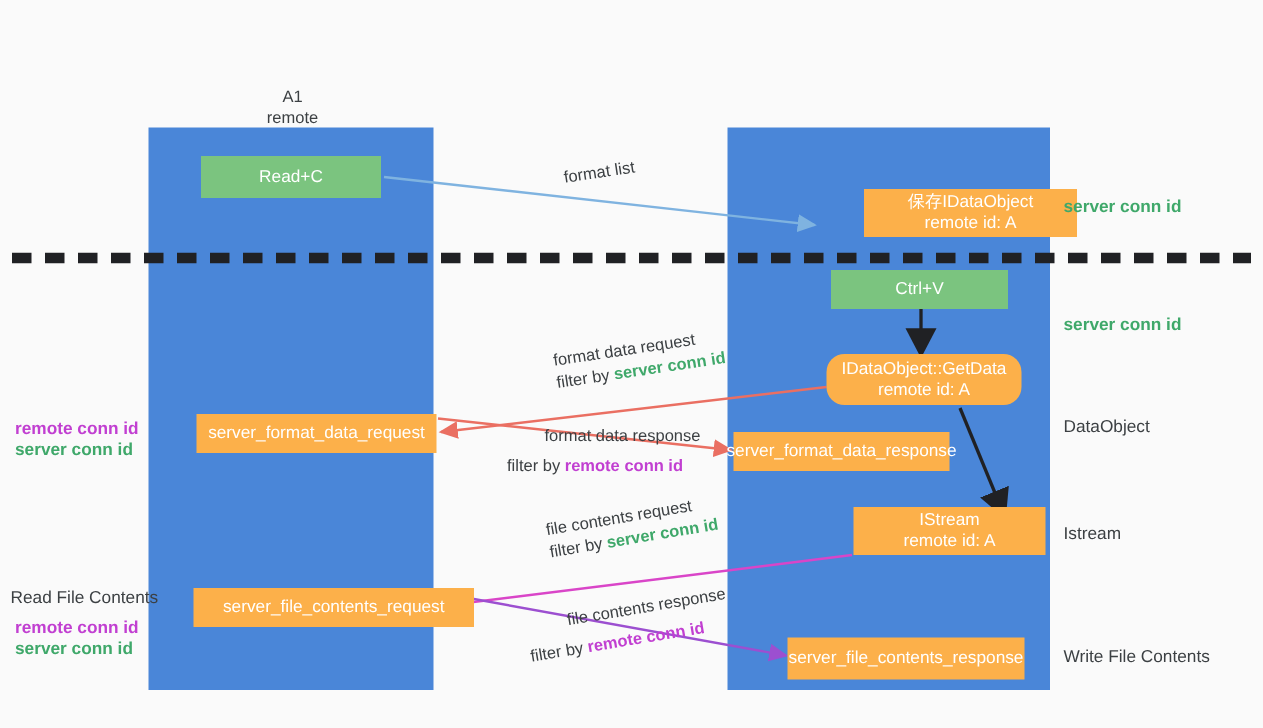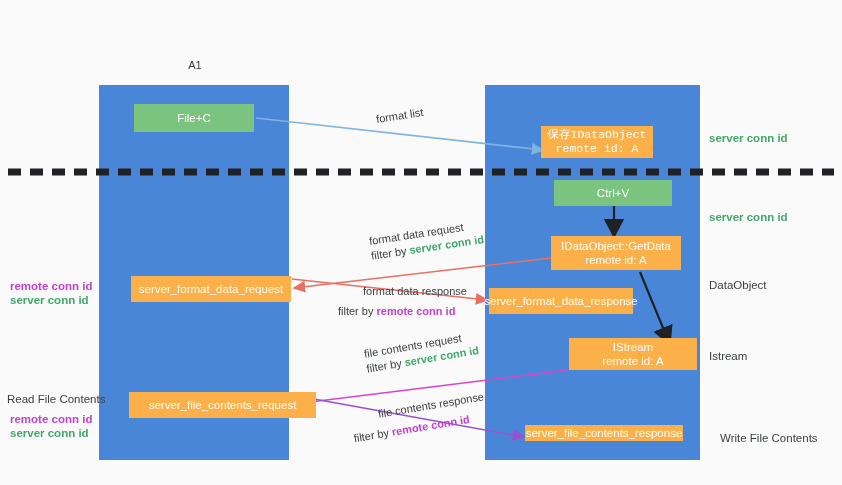--- a/index.html
+++ b/index.html
@@ -85,20 +85,21 @@
 </head>
 <body>
 
 <div id="canvas">
 
   <div class="abs title">
   </div>
 
   <div class="abs col-head" style="left:120px; top:58px; width:150px;">
     <div>A1</div>
+    <div>remote</div>
   </div>
   <div class="abs col-head" style="left:520px; top:58px; width:150px;margin-top:44px;">
     <div>B1</div>
     <div>connection</div>
   </div>
 
   <div class="abs lane" style="left:99px; top:85px; width:190px; height:375px;"></div>
   <div class="abs lane" style="left:485px; top:85px; width:215px; height:375px;"></div>
 
   <svg width="842" height="485">
@@ -131,33 +132,33 @@
     <line x1="292" y1="279" x2="487" y2="300" stroke="#ea6f62" stroke-width="1.6" marker-end="url(#ah-red)"></line>
 
     <line x1="640" y1="272" x2="668" y2="340" stroke="#202124" stroke-width="2.2" marker-end="url(#ah-black)"></line>
 
     <line x1="568" y1="370" x2="294" y2="404" stroke="#d945c8" stroke-width="1.6" marker-end="url(#ah-magenta)"></line>
 
     <line x1="292" y1="395" x2="524" y2="437" stroke="#9c4fd0" stroke-width="1.6" marker-end="url(#ah-purple)"></line>
   </svg>
 
   <div class="abs box box-green" style="left:134px; top:104px; width:120px; height:28px;">
-    <span>File+C</span>
-  </div>
-
-  <div class="abs box box-orange" style="left:541px; top:126px; width:112px; height:32px;font-family:Liberation Mono, monospace;">
+    <span>Read+C</span>
+  </div>
+
+  <div class="abs box box-orange" style="left:576px; top:126px; width:142px; height:32px;">
     <span>保存IDataObject</span>
     <span>remote id: A</span>
   </div>
 
   <div class="abs box box-green" style="left:554px; top:180px; width:118px; height:26px;">
     <span>Ctrl+V</span>
   </div>
 
-  <div class="abs box box-orange" style="left:551px; top:236px; width:130px; height:34px;">
+  <div class="abs box box-orange" style="left:551px; top:236px; width:130px; height:34px;border-radius:12px;">
     <span>IDataObject::GetData</span>
     <span>remote id: A</span>
   </div>
 
   <div class="abs box box-orange" style="left:131px; top:276px; width:160px; height:26px;">
     <span>server_format_data_request</span>
   </div>
 
   <div class="abs box box-orange" style="left:489px; top:288px; width:144px; height:26px;">
     <span>server_format_data_response</span>
@@ -165,29 +166,29 @@
 
   <div class="abs box box-orange" style="left:569px; top:338px; width:128px; height:32px;">
     <span>IStream</span>
     <span>remote id: A</span>
   </div>
 
   <div class="abs box box-orange" style="left:129px; top:392px; width:187px; height:26px;">
     <span>server_file_contents_request</span>
   </div>
 
-  <div class="abs box box-orange" style="left:525px; top:425px; width:158px; height:16px;text-align:right;">
+  <div class="abs box box-orange" style="left:525px; top:425px; width:158px; height:28px;text-align:right;">
     <span>server_file_contents_response</span>
   </div>
 
   <div class="abs annot conn-green" style="left:709px; top:131px;">server conn id</div>
   <div class="abs annot conn-green" style="left:709px; top:210px;">server conn id</div>
   <div class="abs annot" style="left:709px; top:245px;margin-top:33px;">DataObject</div>
   <div class="abs annot" style="left:709px; top:349px;">Istream</div>
-  <div class="abs annot" style="left:709px; top:431px;margin-left:11px;">Write File Contents</div>
+  <div class="abs annot" style="left:709px; top:431px;">Write File Contents</div>
 
   <div class="abs annot conn-purple" style="left:10px; top:279px;">remote conn id</div>
   <div class="abs annot conn-green" style="left:10px; top:293px;">server conn id</div>
 
   <div class="abs annot" style="left:7px; top:392px;">Read File Contents</div>
   <div class="abs annot conn-purple" style="left:10px; top:412px;">remote conn id</div>
   <div class="abs annot conn-green" style="left:10px; top:426px;">server conn id</div>
 
   <div class="abs edge-label rot-up" style="left:375px; top:112px;">format list</div>
 

